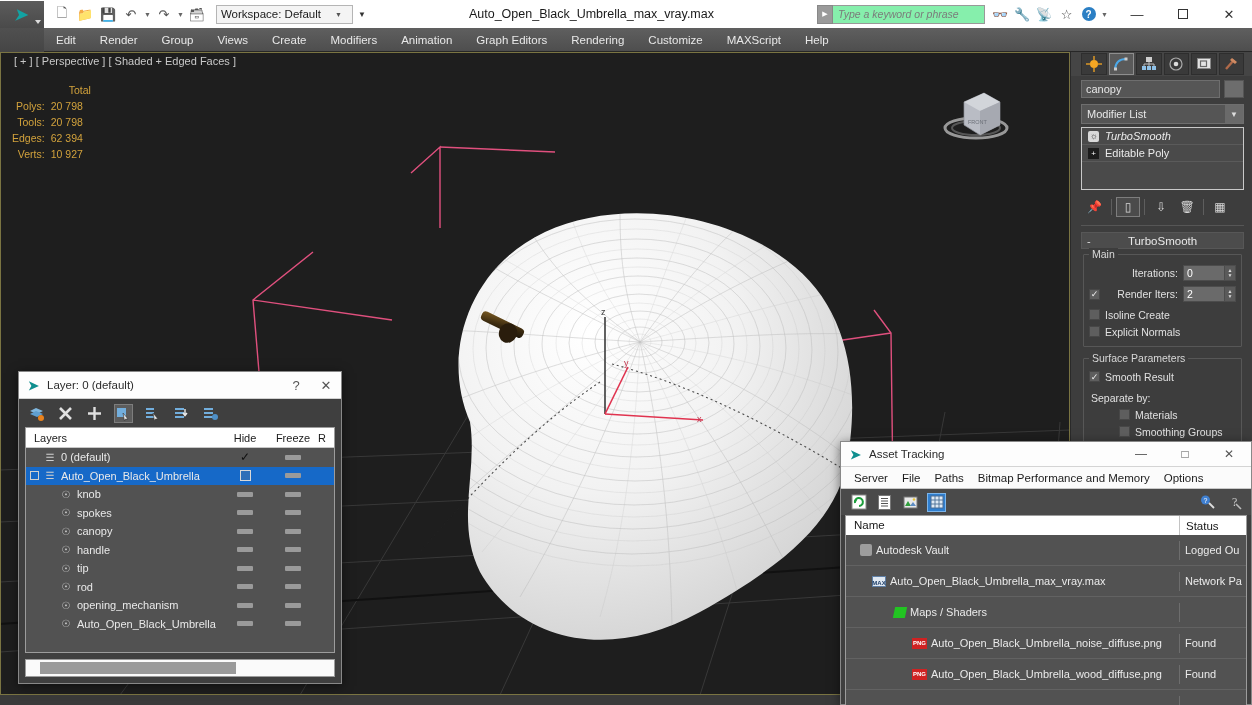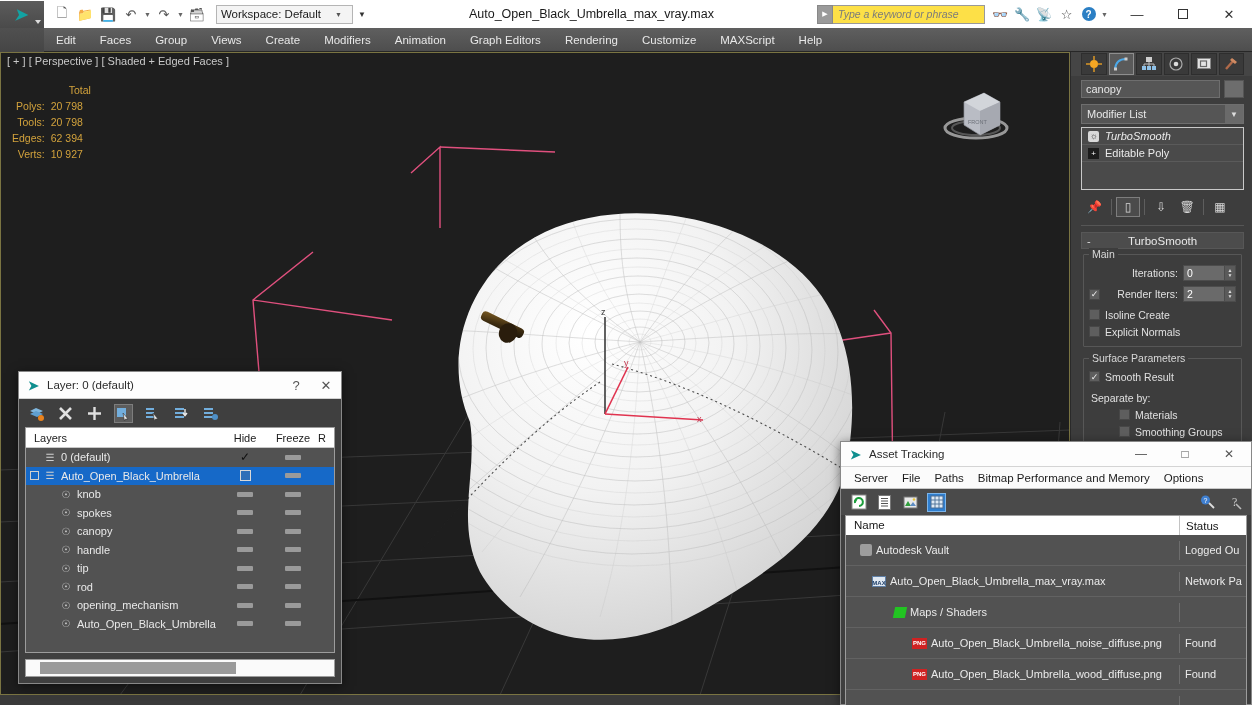--- a/index.html
+++ b/index.html
@@ -23,21 +23,21 @@
   .caret { font-size:7px; color:#666; }
   .wsbox { margin-left:6px; height:19px; border:1px solid #b5b5b5; background:#f4f4f4;
            display:flex; align-items:center; padding:0 4px; font-size:11.5px; color:#1a1a1a; }
   .wsbox .lbl { padding-right:14px; }
   .wsbox .c1 { font-size:7px; color:#555; padding-right:6px;}
   .wsdrop { margin-left:2px; font-size:8px; color:#333; }
   .doctitle { flex:1; text-align:center; font-size:12.5px; color:#1a1a1a; }
   .searchwrap { display:flex; align-items:center; }
   .srcharrow { width:16px;height:19px;background:#9a9a9a;display:flex;align-items:center;
                justify-content:center;color:#fff;font-size:7px;border:1px solid #888;}
-  .srchbox { width:152px; height:19px; background:#fde047; border:1px solid #999; border-left:none;
+  .srchbox { width:152px; height:19px; background:#86efac; border:1px solid #999; border-left:none;
              font-size:10.5px; color:#7b7b7b; font-style:italic; padding:0 5px; display:flex;
              align-items:center; }
   .tricons { display:flex; align-items:center; gap:3px; padding:0 6px; }
   .tricon { width:19px;height:19px;display:flex;align-items:center;justify-content:center;
             font-size:13px;color:#4a4a4a;}
   .helpcirc { width:14px;height:14px;border-radius:50%;background:#2b7fc4;color:#fff;
               font-size:10px;font-weight:bold;display:flex;align-items:center;justify-content:center;}
   .wbtns { display:flex; margin-left:auto; }
   .wbtn { width:46px;height:28px;display:flex;align-items:center;justify-content:center;
           font-size:13px;color:#333;}
@@ -48,21 +48,21 @@
              background:linear-gradient(#5f5f5f,#4e4e4e); display:flex; align-items:center;
              border-bottom:1px solid #272727; }
   .menubar .logoslot { width:44px; height:24px; background:linear-gradient(#505050,#454545); }
   .mitem { padding:0 12px; font-size:11.5px; color:#e8e8e8; line-height:24px; cursor:default;}
 
   
   .viewport { position:absolute; left:0; top:52px; width:1070px; height:643px;
               background:#1e1e1e; overflow:hidden; }
   .vpborder { position:absolute; left:0; top:52px; width:1070px; height:643px;
               border:1px solid #7a7442; pointer-events:none; }
-  .vplabel { position:absolute; left:7px; top:55px; font-size:11px; color:#c9c9c9; z-index:6;}
+  .vplabel { position:absolute; left:14px; top:55px; font-size:11px; color:#c9c9c9; z-index:6;}
   .stats { position:absolute; left:12px; top:82px; z-index:6; font-size:10.5px; color:#d2a23c;
            line-height:16px; }
   .stats table { border-collapse:collapse; }
   .stats td { padding:0 4px 0 0; font-size:10.5px; color:#d2a23c; }
   .stats td.lbl { text-align:right; padding-right:6px; }
   .stats td.hdr { color:#d2a23c; padding-left:18px;}
 
   
   .grid { position:absolute; left:0; top:0; width:1070px; height:643px; }
 
@@ -250,21 +250,21 @@
       <div class="wbtn">
           <span class="sq"></span>
         </div>
       <div class="wbtn">✕</div>
     </div>
   </div>
 
   <div class="menubar">
     <div class="logoslot"></div>
     <div class="mitem">Edit</div>
-    <div class="mitem">Faces</div>
+    <div class="mitem">Render</div>
     <div class="mitem">Group</div>
     <div class="mitem">Views</div>
     <div class="mitem">Create</div>
     <div class="mitem">Modifiers</div>
     <div class="mitem">Animation</div>
     <div class="mitem">Graph Editors</div>
     <div class="mitem">Rendering</div>
     <div class="mitem">Customize</div>
     <div class="mitem">MAXScript</div>
     <div class="mitem">Help</div>

